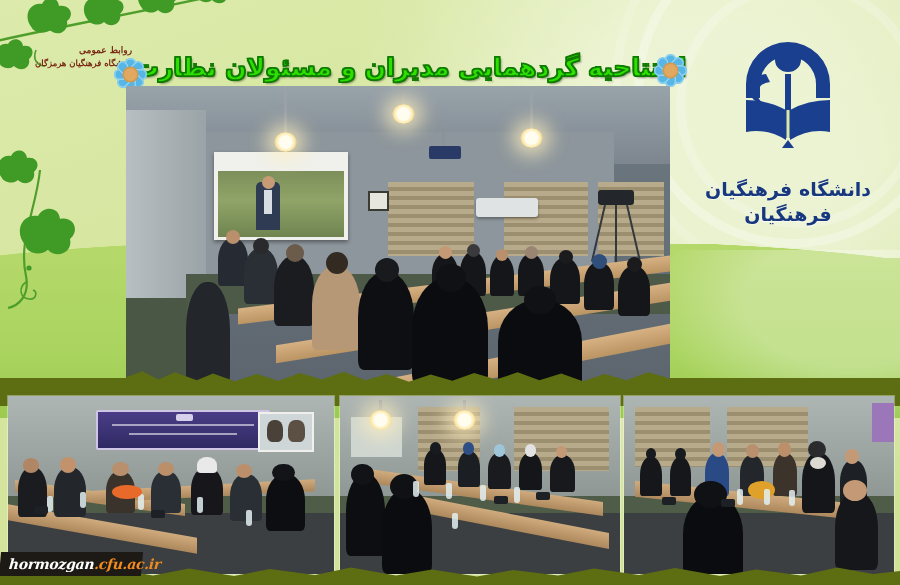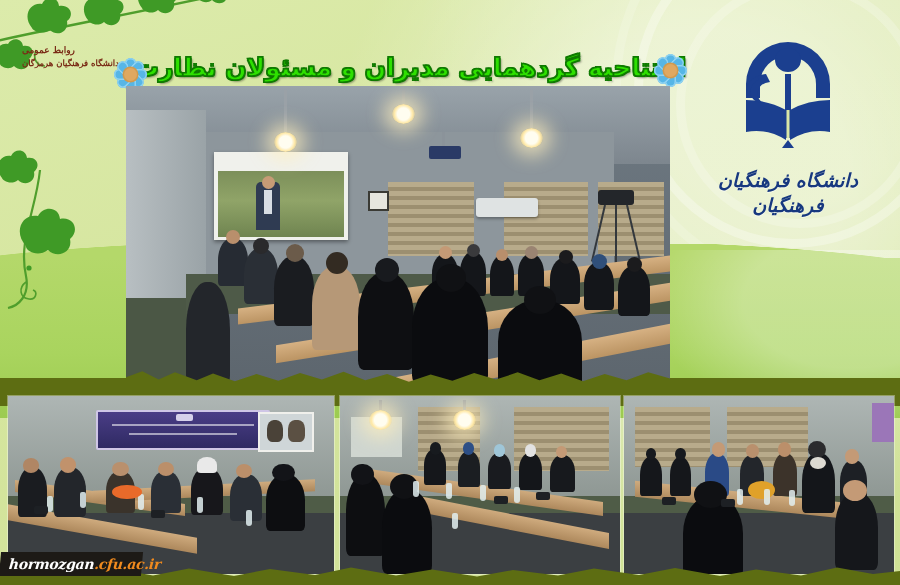--- a/index.html
+++ b/index.html
@@ -53,21 +53,21 @@
     text-shadow:
        1px 1px 0 #0f7a00, -1px 1px 0 #0f7a00,
        1px -1px 0 #0f7a00, -1px -1px 0 #0f7a00,
        2px 2px 2px rgba(0,0,0,.35);
     letter-spacing:-.5px;
     margin-top:44px;
   }
   .title .l2{display:block;font-size:24px;}
 
   .pr-block{
-    position:absolute;left:22px;top:44px;width:110px;text-align:left;direction:rtl;
+    position:absolute;left:22px;top:44px;width:110px;text-align:right;direction:rtl;
     color:#7a2b16;font-size:9px;line-height:1.45;font-weight:bold;
     font-family:"DejaVu Serif","Liberation Serif",serif;
   }
   .pr-block .pr2{font-size:8.5px;}
 
   
   .rosette{position:absolute;width:36px;height:36px;}
   .rosette .petal{
     position:absolute;left:50%;top:50%;width:11px;height:11px;margin:-5.5px 0 0 -5.5px;
     background:#57b6e6;border-radius:50% 50% 50% 0;
@@ -170,22 +170,22 @@
     font-family:"DejaVu Serif","Liberation Serif",serif;
     font-style:italic;font-weight:bold;font-size:14px;letter-spacing:-.3px;
     transform:skewX(-5deg);
   }
   .url .w{color:#ffffff;}
   .url .o{color:#f08a1e;}
 
   
   .logo{position:absolute;right:22px;top:14px;width:180px;height:215px;text-align:center;}
   .logo-mark{position:relative;width:132px;height:140px;margin:0 auto;}
-  .logo-text{margin-top:14px;color:#17387f;font-weight:bold;font-size:19px;line-height:1.34;direction:rtl;
-    text-shadow:0 1px 0 rgba(255,255,255,.5);font-style:italic;}
+  .logo-text{margin-top:23px;color:#17387f;font-weight:bold;font-size:19px;line-height:1.34;direction:rtl;
+    text-shadow:0 1px 0 rgba(255,255,255,.5);}
 </style>
 </head>
 <body>
 
 <div id="poster">
 
   <div class="swirl sw3"></div>
   <div class="swirl sw1"></div>
   <div class="swirl sw2"></div>
 

